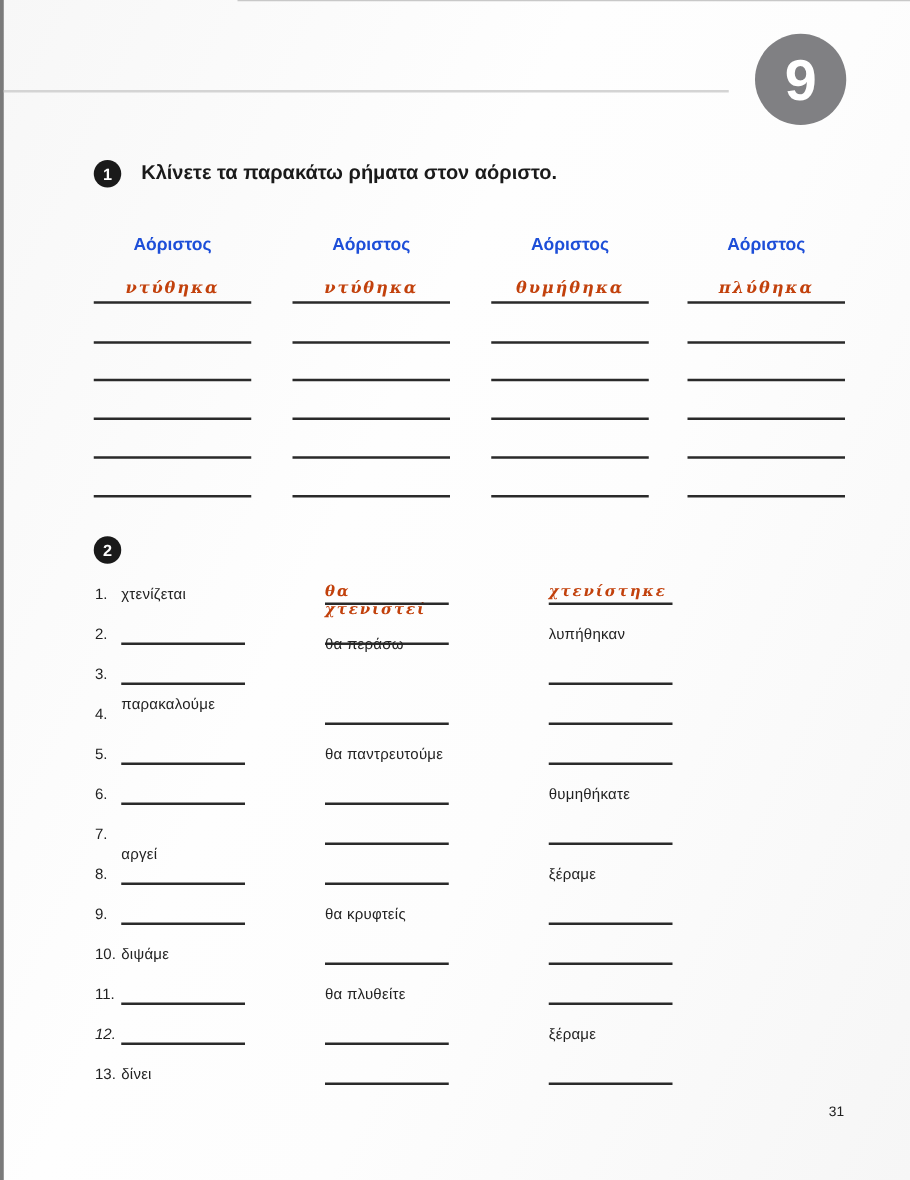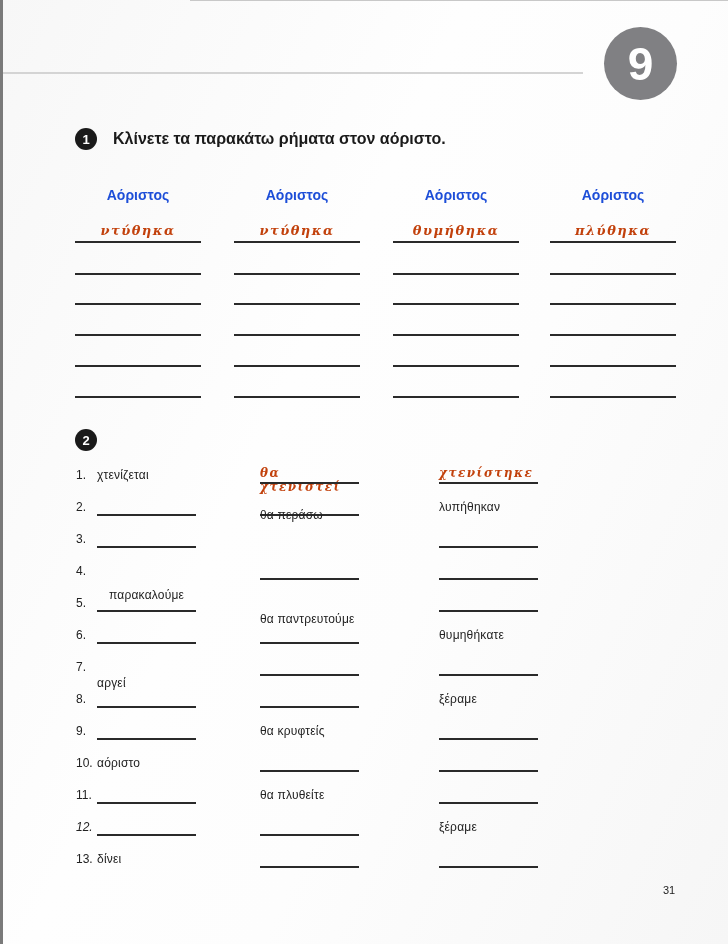--- a/index.html
+++ b/index.html
@@ -99,45 +99,45 @@
     <div class="line" style="left: 439px; top: 482px; width: 99px;"></div>
     <div class="row-num" style="left: 76px; top: 500px;">2.</div>
     <div class="line" style="left: 97px; top: 514px; width: 99px;"></div>
     <div class="line" style="left: 260px; top: 514px; width: 99px;"></div>
     <div class="row-text" style="left: 439px; top: 500px;">λυπήθηκαν</div>
     <div class="row-num" style="left: 76px; top: 532px;">3.</div>
     <div class="line" style="left: 97px; top: 546px; width: 99px;"></div>
     <div class="row-text" style="left: 260px; top: 508px;">θα περάσω</div>
     <div class="line" style="left: 439px; top: 546px; width: 99px;"></div>
     <div class="row-num" style="left: 76px; top: 564px;">4.</div>
-    <div class="row-text" style="left: 97px; top: 588px; margin-left: 12px;">παρακαλούμε</div>
+    <div class="row-text" style="left: 97px; top: 556px;">παρακαλούμε</div>
     <div class="line" style="left: 260px; top: 578px; width: 99px;"></div>
     <div class="line" style="left: 439px; top: 578px; width: 99px;"></div>
     <div class="row-num" style="left: 76px; top: 596px;">5.</div>
     <div class="line" style="left: 97px; top: 610px; width: 99px;"></div>
-    <div class="row-text" style="left: 260px; top: 612px; text-align: center;">θα παντρευτούμε</div>
+    <div class="row-text" style="left: 260px; top: 596px; text-align: center;">θα παντρευτούμε</div>
     <div class="line" style="left: 439px; top: 610px; width: 99px;"></div>
     <div class="row-num" style="left: 76px; top: 628px;">6.</div>
     <div class="line" style="left: 97px; top: 642px; width: 99px;"></div>
     <div class="line" style="left: 260px; top: 642px; width: 99px;"></div>
     <div class="row-text" style="left: 439px; top: 628px;">θυμηθήκατε</div>
     <div class="row-num" style="left: 76px; top: 660px;">7.</div>
     <div class="row-text" style="left: 97px; top: 676px;">αργεί</div>
     <div class="line" style="left: 260px; top: 674px; width: 99px;"></div>
     <div class="line" style="left: 439px; top: 674px; width: 99px;"></div>
     <div class="row-num" style="left: 76px; top: 692px;">8.</div>
     <div class="line" style="left: 97px; top: 706px; width: 99px;"></div>
     <div class="line" style="left: 260px; top: 706px; width: 99px;"></div>
     <div class="row-text" style="left: 439px; top: 692px;">ξέραμε</div>
     <div class="row-num" style="left: 76px; top: 724px;">9.</div>
     <div class="line" style="left: 97px; top: 738px; width: 99px;"></div>
     <div class="row-text" style="left: 260px; top: 724px;">θα κρυφτείς</div>
     <div class="line" style="left: 439px; top: 738px; width: 99px;"></div>
     <div class="row-num" style="left: 76px; top: 756px;">10.</div>
-    <div class="row-text" style="left: 97px; top: 756px;">αόριστο</div>
+    <div class="row-text" style="left: 97px; top: 756px;">διψάμε</div>
     <div class="line" style="left: 260px; top: 770px; width: 99px;"></div>
     <div class="line" style="left: 439px; top: 770px; width: 99px;"></div>
     <div class="row-num" style="left: 76px; top: 788px;">11.</div>
     <div class="line" style="left: 97px; top: 802px; width: 99px;"></div>
     <div class="row-text" style="left: 260px; top: 788px;">θα πλυθείτε</div>
     <div class="line" style="left: 439px; top: 802px; width: 99px;"></div>
     <div class="row-num" style="left: 76px; top: 820px; font-style: italic;">12.</div>
     <div class="line" style="left: 97px; top: 834px; width: 99px;"></div>
     <div class="line" style="left: 260px; top: 834px; width: 99px;"></div>
     <div class="row-text" style="left: 439px; top: 820px;">ξέραμε</div>

